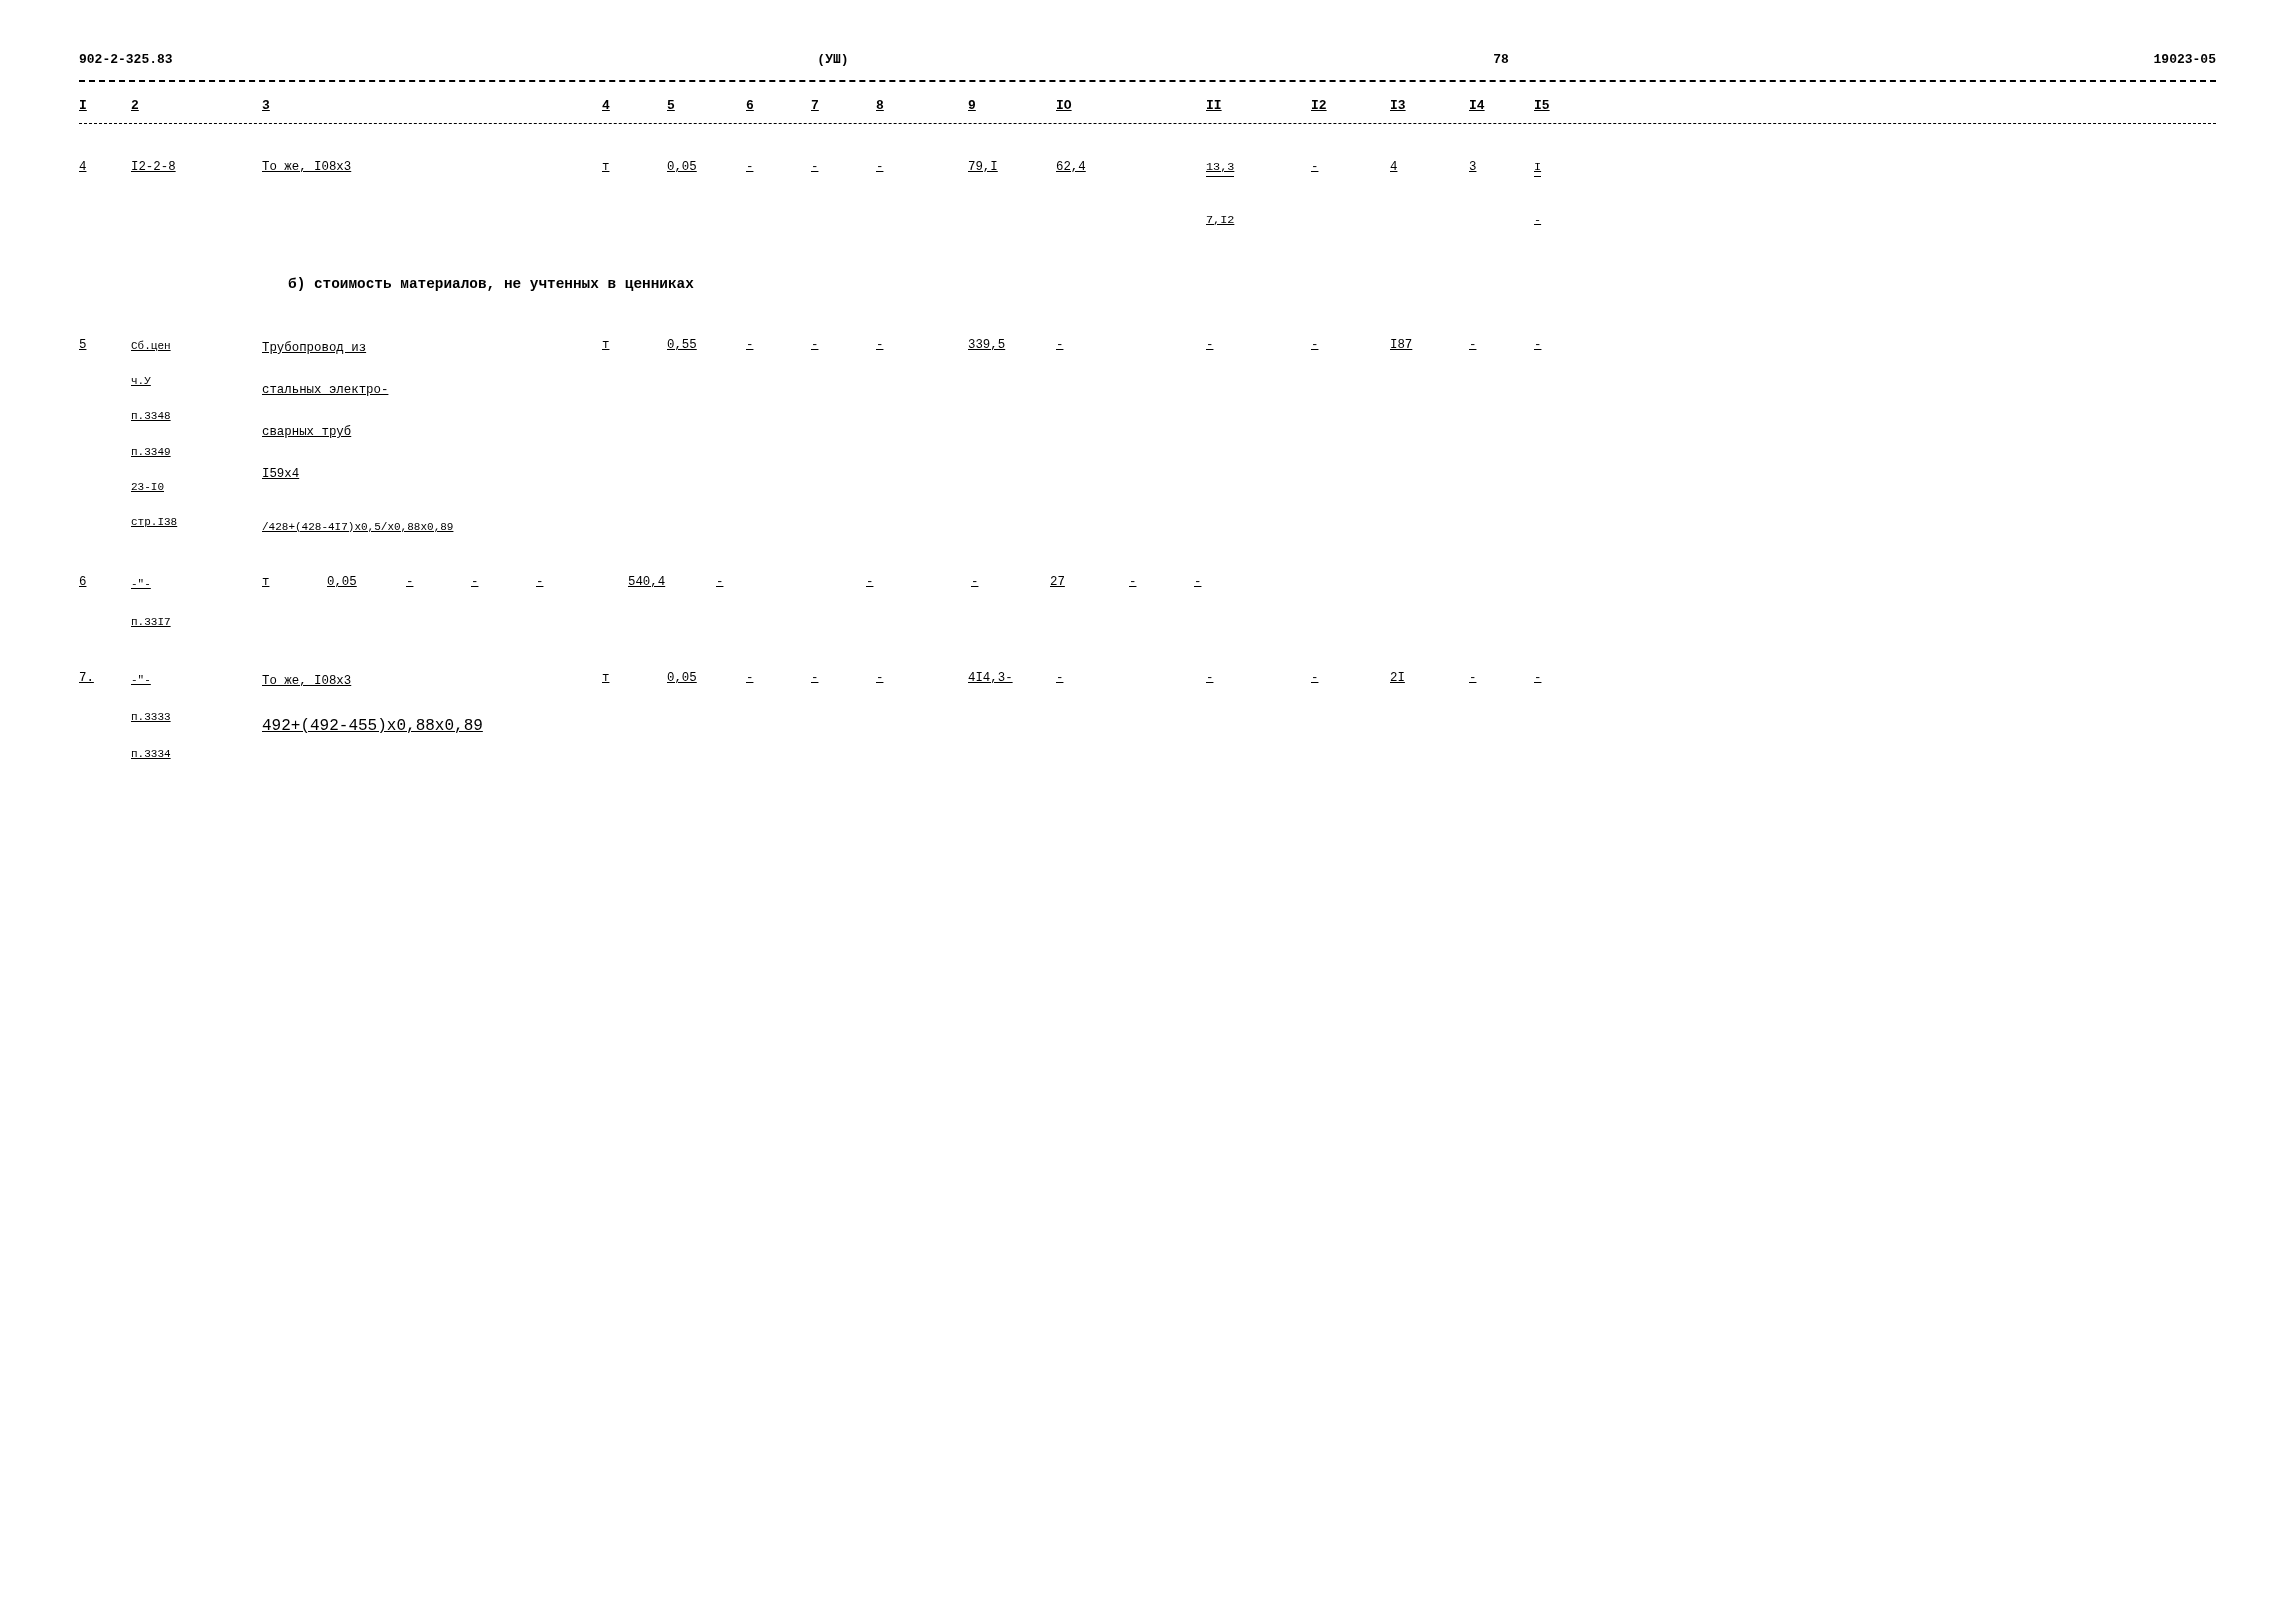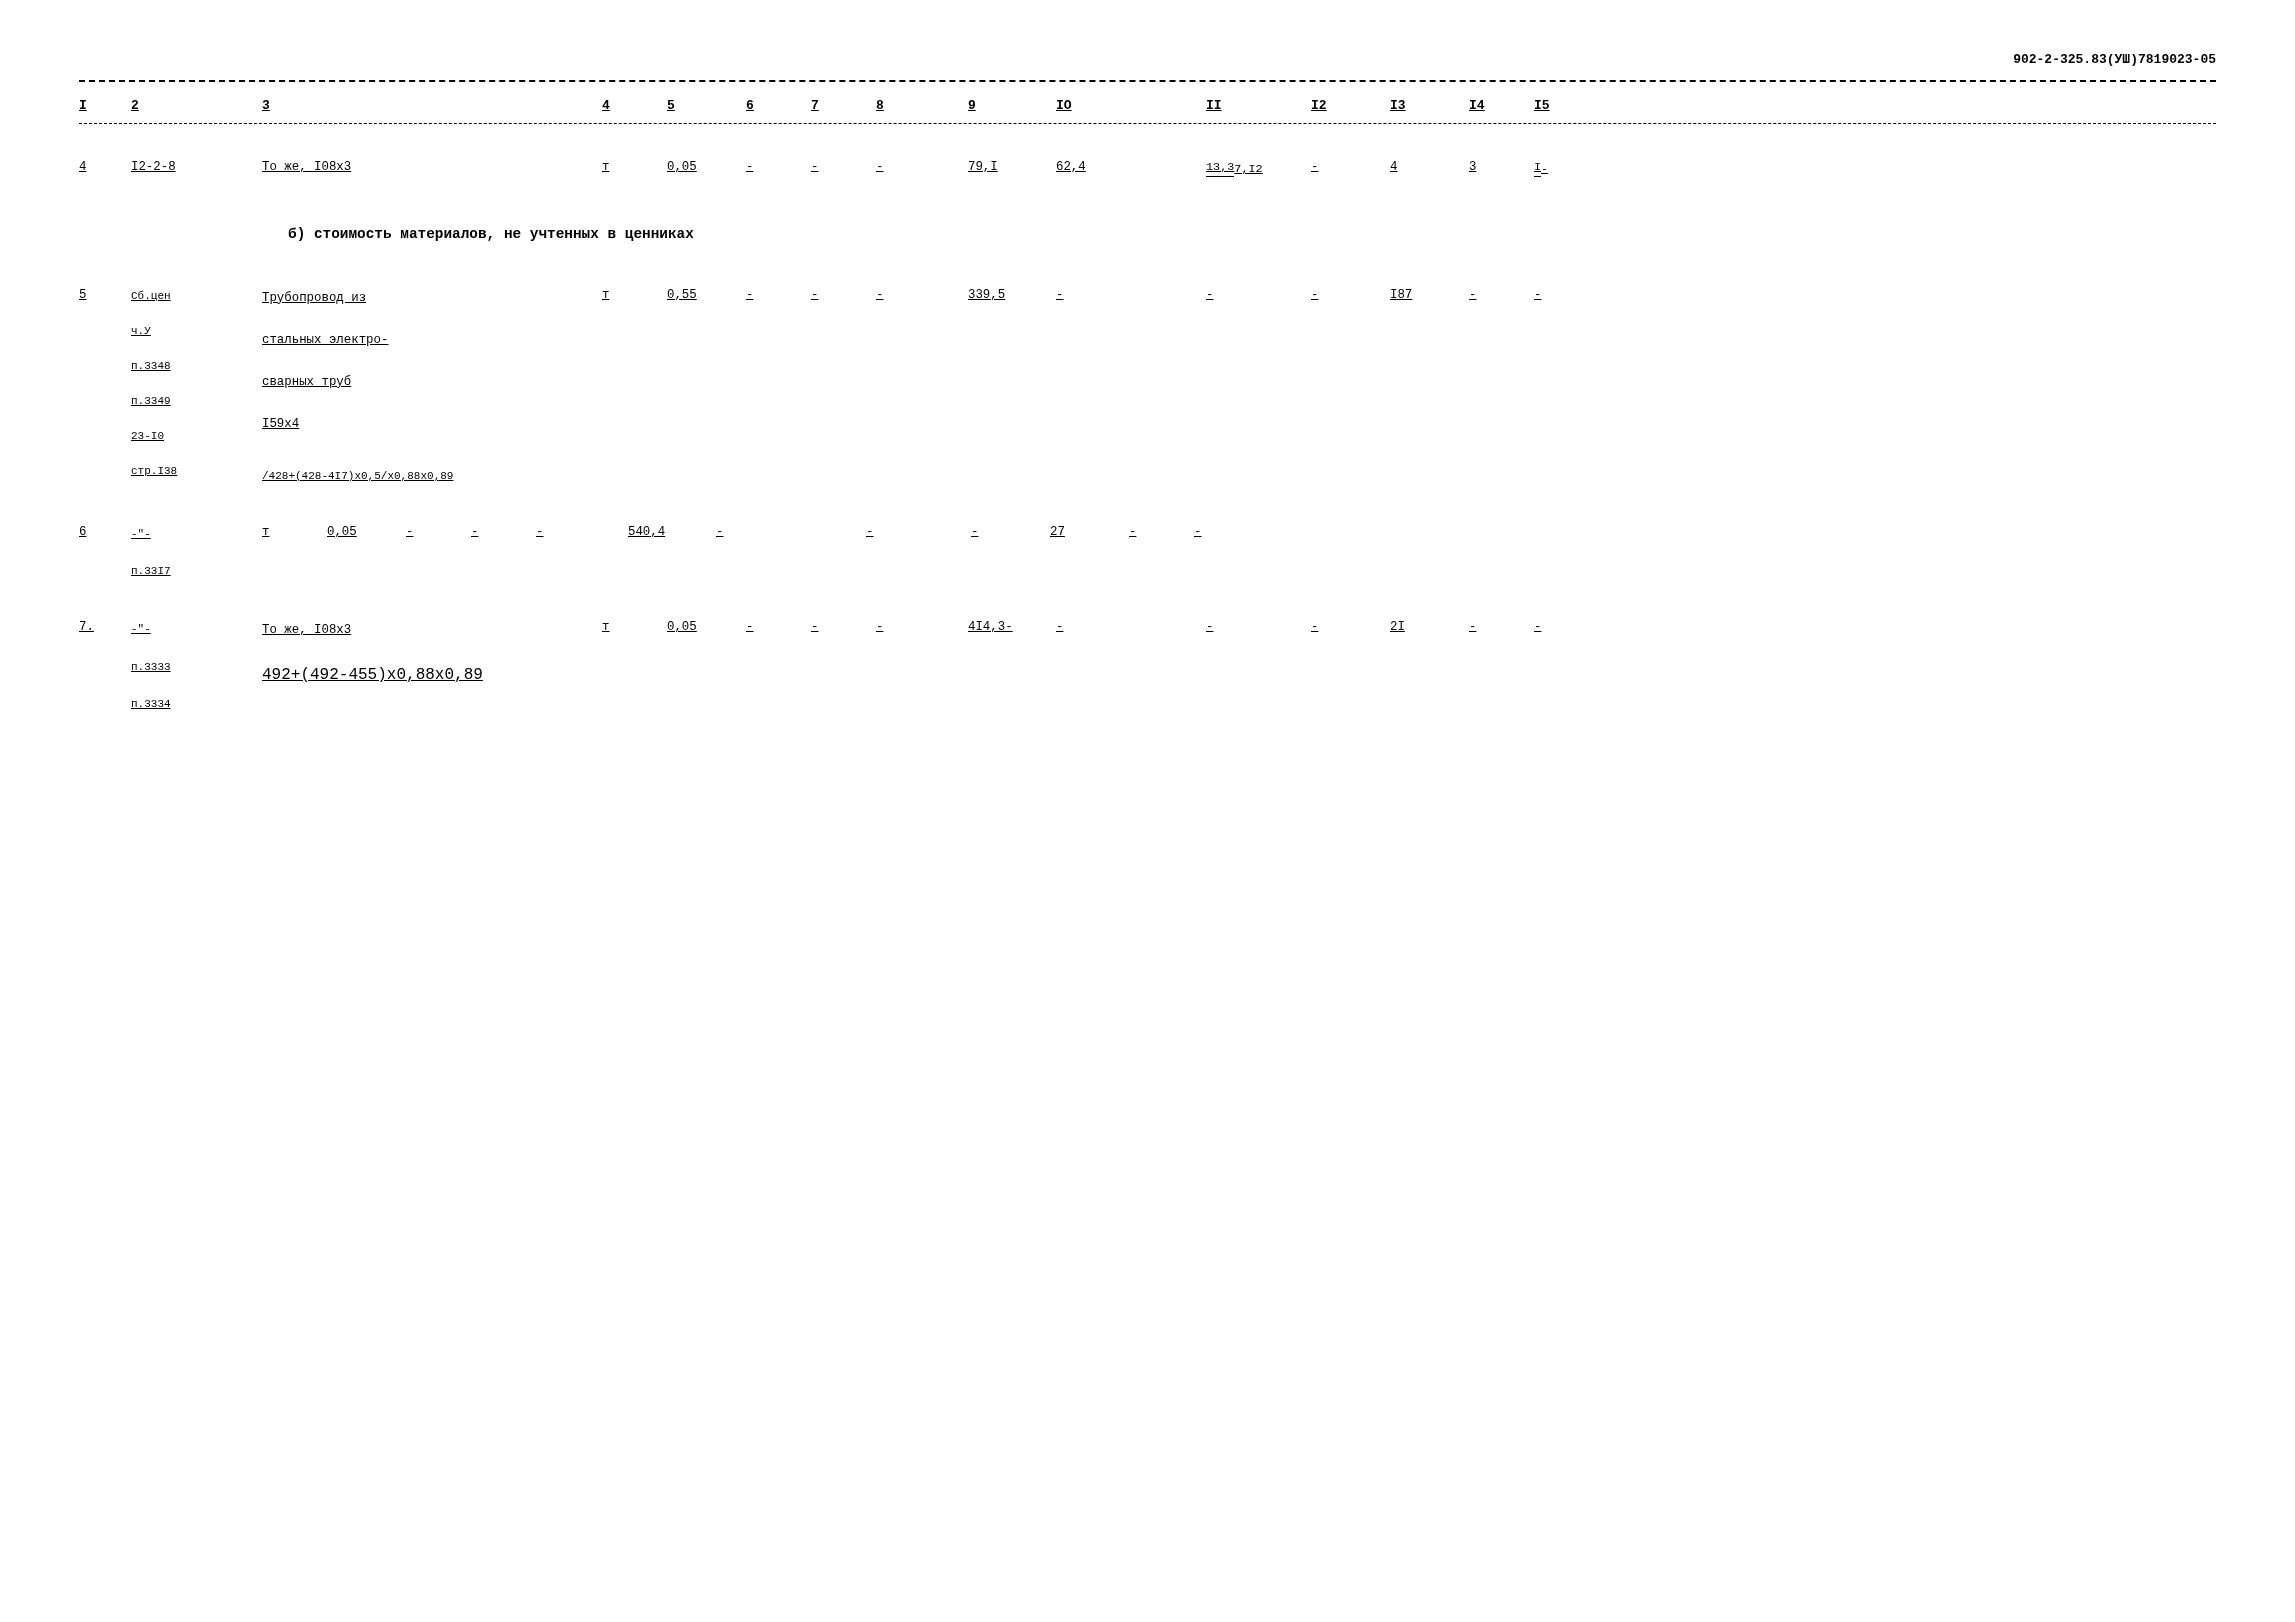--- a/index.html
+++ b/index.html
@@ -12,21 +12,21 @@
       font-family: 'Courier New', Courier, monospace;
       font-size: 11.8px;
       color: #000000;
       width: 2295px;
       height: 1623px;
       padding: 52px 79px;
     }
 
     .header-line {
       display: flex;
-      justify-content: flex-end;
+      justify-content: space-between;
       align-items: center;
       margin-bottom: 13px;
       font-size: 13px;
       font-weight: bold;
     }
 
     .dashed-separator {
       border: none;
       border-top: 2px dashed #000;
       margin: 6.5px 0;
@@ -72,24 +72,25 @@
     }
 
     .cell {
       display: flex;
       flex-direction: column;
       justify-content: flex-start;
     }
 
     .fraction {
       display: flex;
-      flex-direction: row;
-      align-items: flex-end;
+      flex-direction: column;
+      align-items: flex-start;
       line-height: 1.2;
       font-size: 11.8px;
+      gap: 35px;
     }
 
     .fraction .numerator {
       border-bottom: 0.7px solid #000;
       padding-bottom: 1.3px;
     }
 
     .fraction .denominator {
       padding-top: 1.3px;
     }

